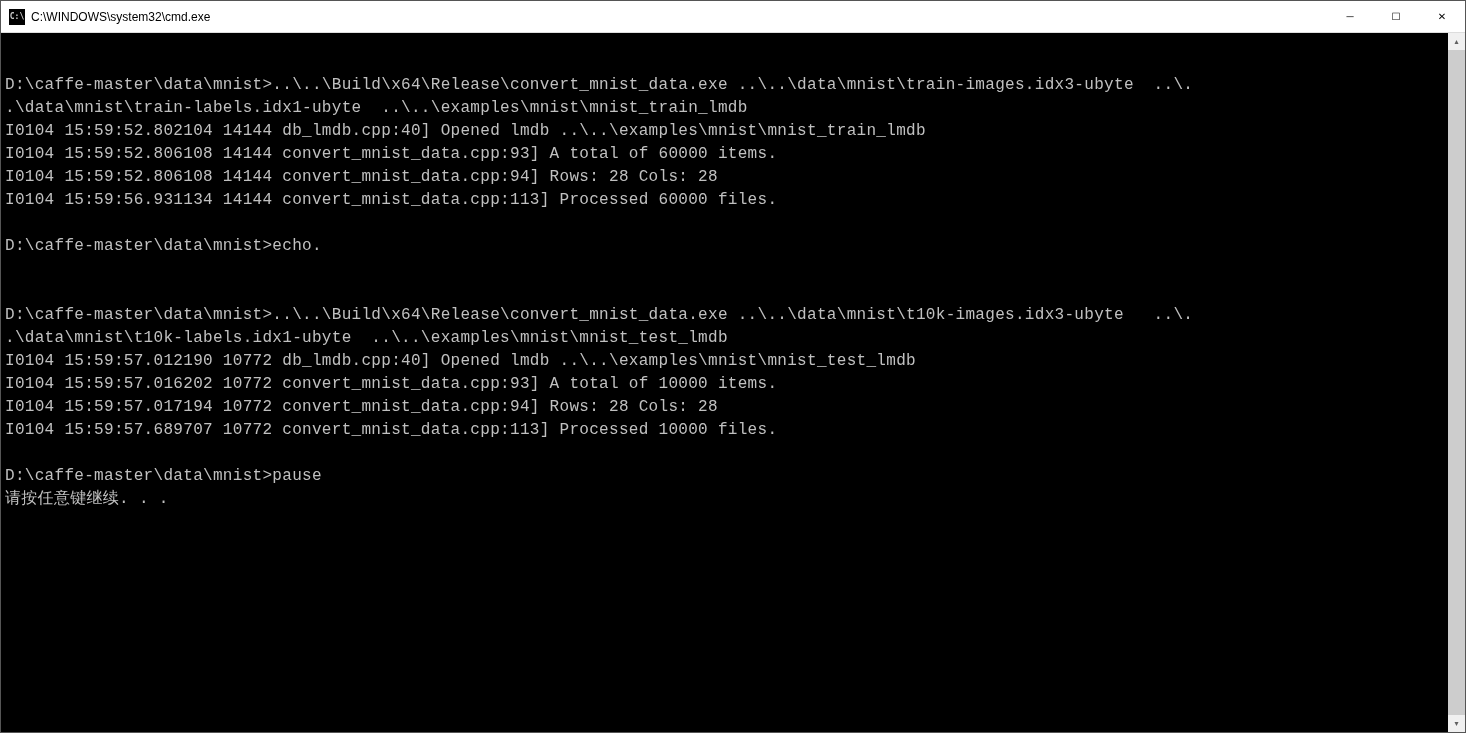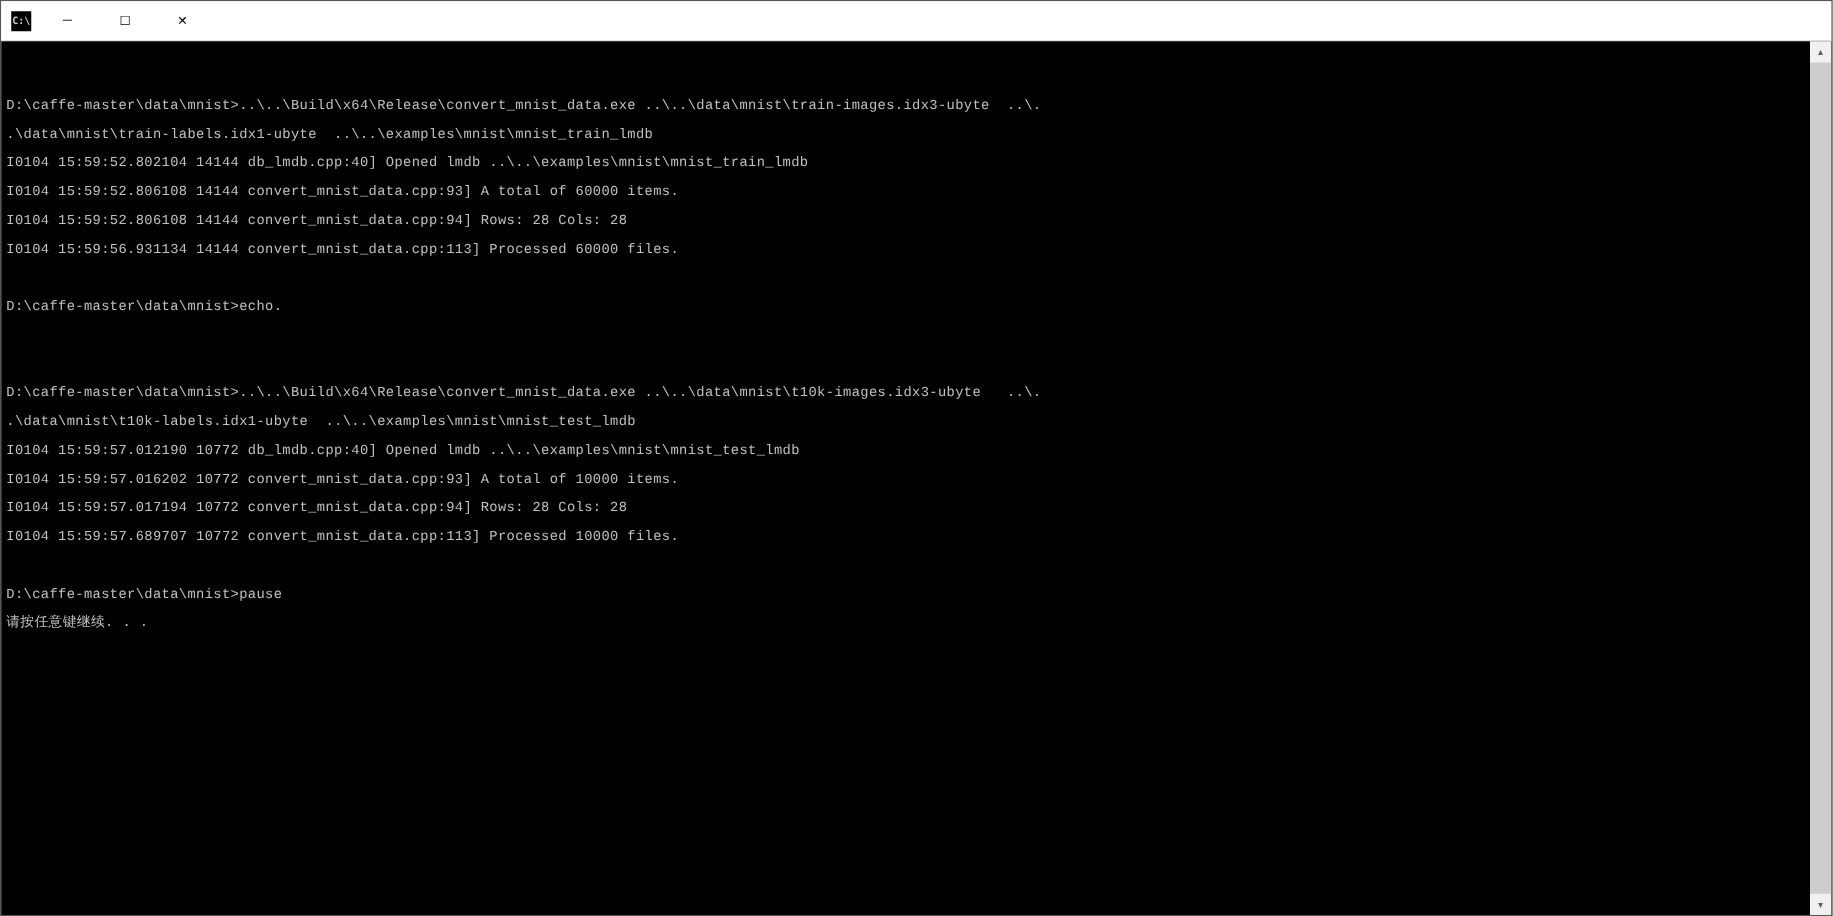--- a/index.html
+++ b/index.html
@@ -70,21 +70,21 @@
       overflow: hidden;
     }
     .console-content {
       position: absolute;
       top: 0;
       left: 0;
       right: 18px;
       bottom: 0;
       padding: 18px 4px 4px 4px;
       font-family: "NSimSun", "SimSun", Consolas, "Courier New", monospace;
-      font-size: 11px;
+      font-size: 16px;
       line-height: 23px;
       color: #c0c0c0;
       white-space: pre;
       overflow: hidden;
       letter-spacing: 0.3px;
     }
     .scrollbar {
       position: absolute;
       right: 0;
       top: 0;
@@ -116,20 +116,21 @@
       height: 100%;
       background: #cdcdcd;
     }
   </style>
 </head>
 <body>
 
 <div class="window">
   <div class="titlebar">
     <div class="titlebar-icon">C:\</div>
+    <div class="titlebar-text">C:\WINDOWS\system32\cmd.exe</div>
     <div class="titlebar-controls">
       <div class="titlebar-btn">─</div>
       <div class="titlebar-btn">☐</div>
       <div class="titlebar-btn close">✕</div>
     </div>
   </div>
   <div class="console-body">
     <div class="console-content" id="console-output">
 D:\caffe-master\data\mnist&gt;..\..\Build\x64\Release\convert_mnist_data.exe ..\..\data\mnist\train-images.idx3-ubyte  ..\.
 .\data\mnist\train-labels.idx1-ubyte  ..\..\examples\mnist\mnist_train_lmdb

